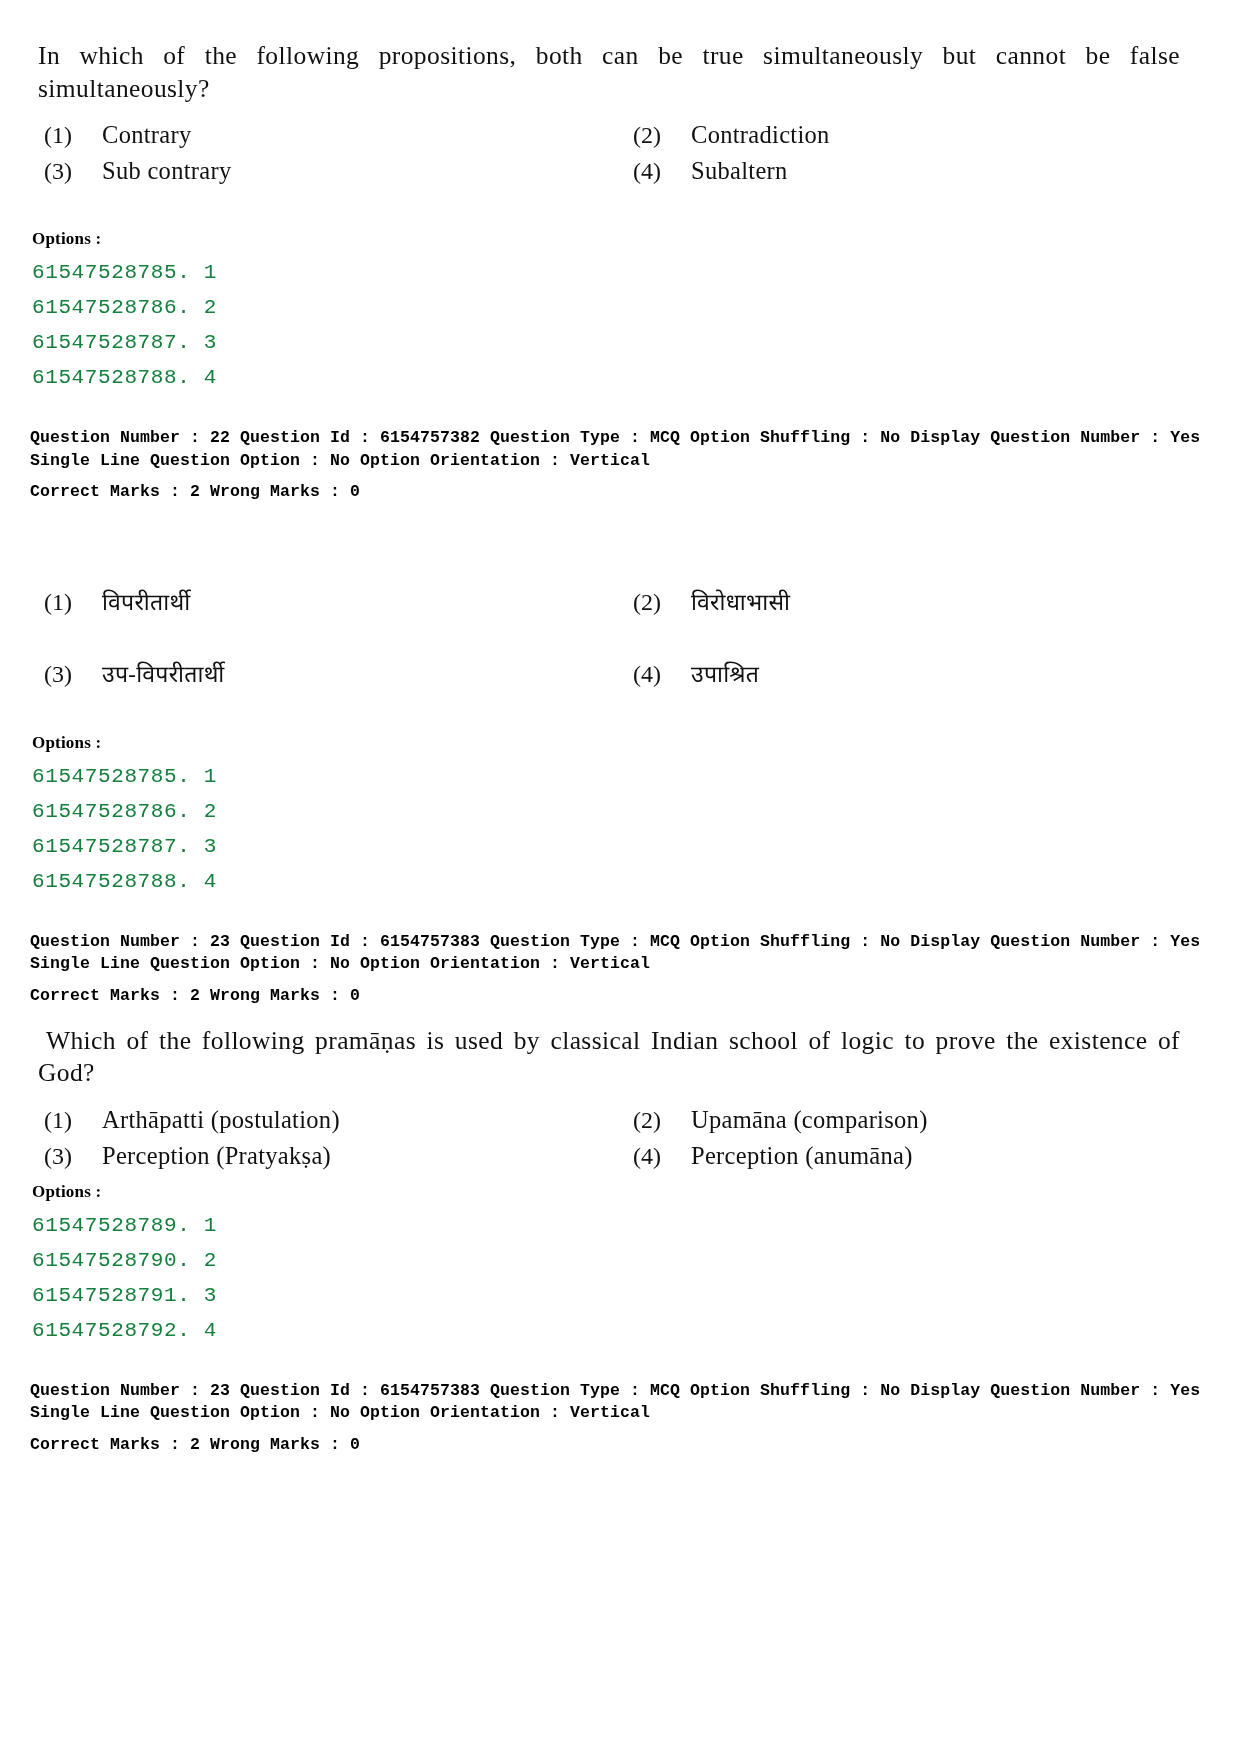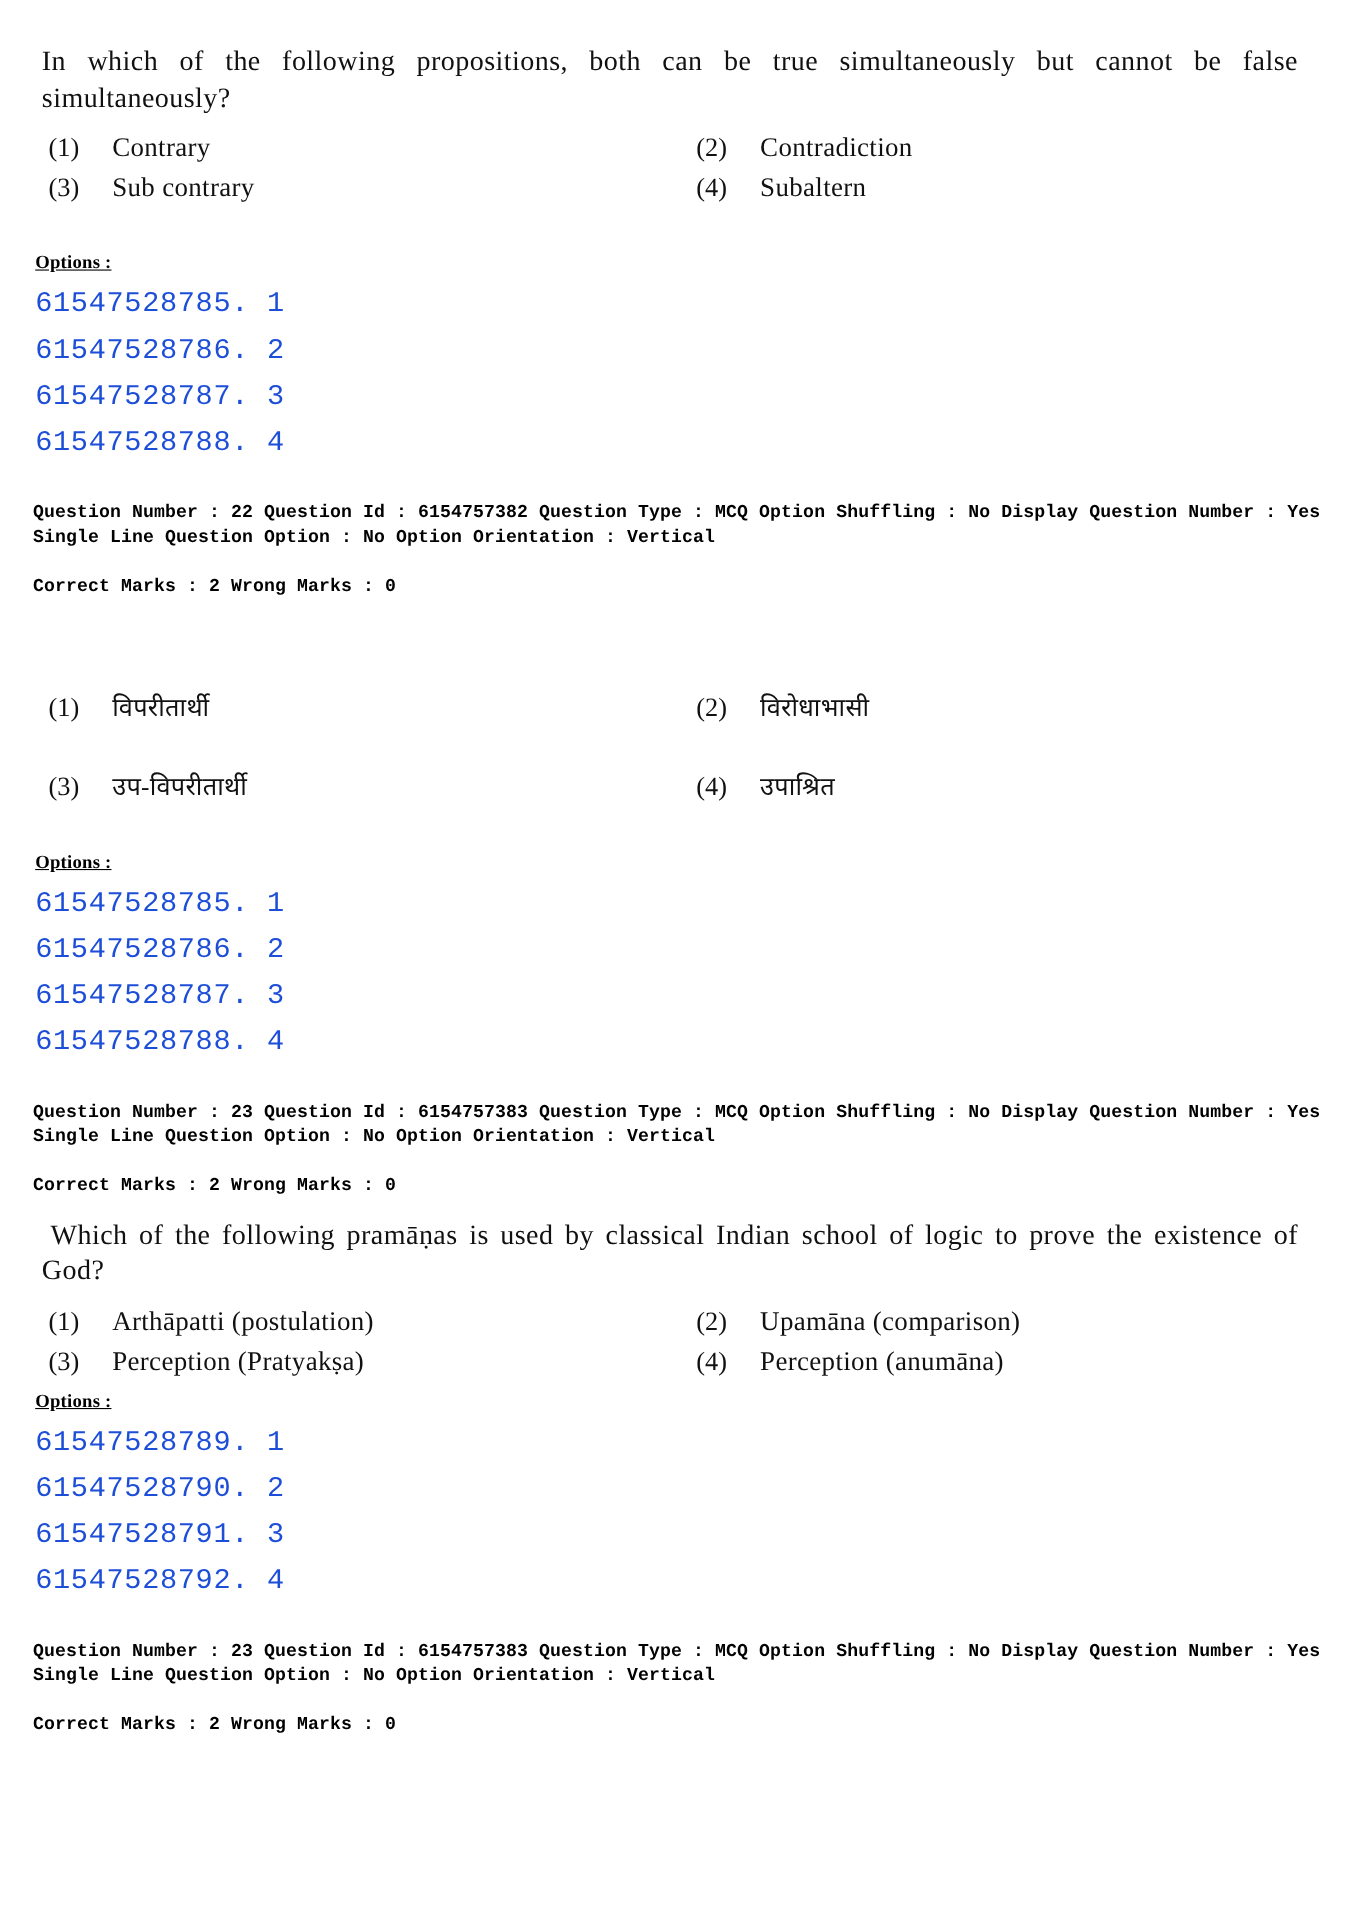--- a/index.html
+++ b/index.html
@@ -90,45 +90,44 @@
   .options-block {
     margin-top: 44px;
     padding-left: 2px;
   }
   .options-label {
     font-family: "Liberation Serif", "DejaVu Serif", serif;
     font-weight: bold;
     font-size: 17px;
     letter-spacing: 0.2px;
     margin-bottom: 12px;
-    text-decoration: underline;
   }
   .option-id {
     font-family: "Liberation Mono", "DejaVu Sans Mono", monospace;
-    font-size: 26px;
+    font-size: 21px;
     letter-spacing: 0.6px;
     margin-bottom: 12px;
-    color: #1d4ed8;
+    color: #15803d;
   }
 
   
   .meta-block {
     margin-top: 38px;
     font-family: Liberation Mono, monospace;
     font-weight: bold;
     font-size: 16.5px;
     letter-spacing: 0.1px;
     line-height: 1.35;
     color: #000;
   }
   .meta-line {
     white-space: nowrap;
   }
   .meta-line.marks {
-    margin-top: 22px;
+    margin-top: 9px;
   }
 
   .gap-sm { height: 18px; }
   .gap-md { height: 34px; }
 
   .section { width: 100%; }
 </style>
 </head>
 <body>
 

